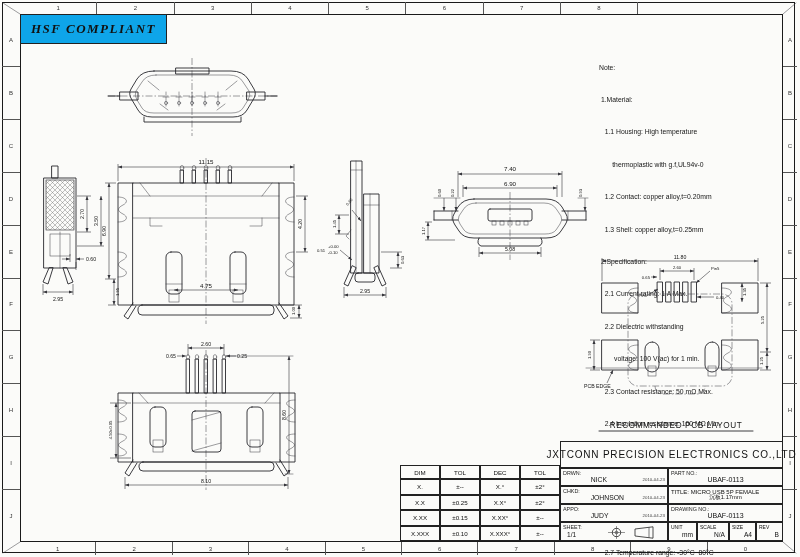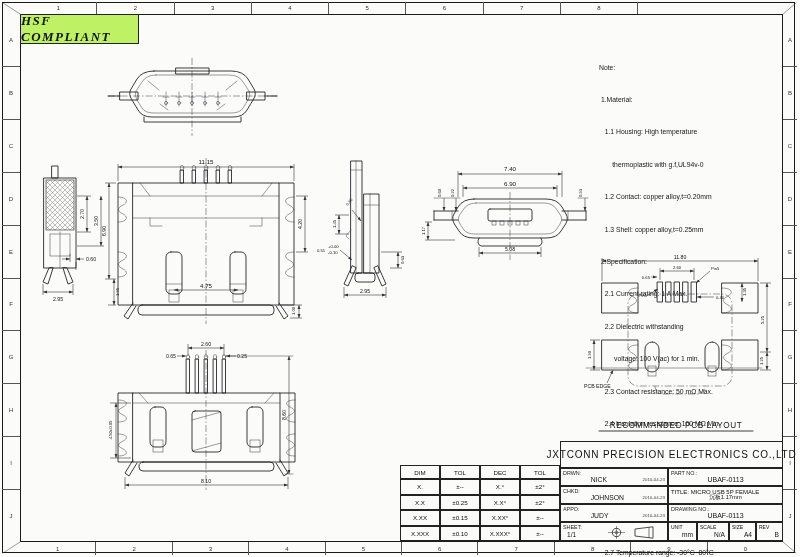--- a/index.html
+++ b/index.html
@@ -16,22 +16,22 @@
   .band-bottom{left:20px;top:542px;width:763px;height:13px;}
   .band-bottom .cell{border-right:1px solid #555;}
   .band-bottom .cell:last-child{border-right:none;}
   .band-left{left:2px;top:14px;width:18px;height:528px;flex-direction:column;}
   .band-left .cell{border-bottom:1px solid #555;}
   .band-left .cell:last-child{border-bottom:none;}
   .band-right{left:783px;top:14px;width:14px;height:528px;flex-direction:column;}
   .band-right .cell{border-bottom:1px solid #555;}
   .band-right .cell:last-child{border-bottom:none;}
   
-  .stamp{left:20px;top:14px;width:119px;height:30px;border:1.3px solid #222;display:flex;align-items:center;justify-content:center;
-         font-family:"Liberation Serif",serif;font-style:italic;font-weight:bold;font-size:13px;letter-spacing:1.5px;background:#bef264;}
+  .stamp{left:20px;top:14px;width:147px;height:30px;border:1.3px solid #222;display:flex;align-items:center;justify-content:center;
+         font-family:"Liberation Serif",serif;font-style:italic;font-weight:bold;font-size:13px;letter-spacing:1.5px;background:#0ea5e9;}
   
   .notes{left:599px;top:41px;width:186px;font-size:6.8px;line-height:10.8px;white-space:pre;color:#161616;}
   
   .drawing{left:0;top:0;width:800px;height:557px;}
   svg text{font-family:"Liberation Sans",sans-serif;fill:#161616;}
   svg .ln{stroke:#26262b;stroke-width:0.9;fill:none;stroke-linecap:round;stroke-linejoin:round;}
   svg .thin{stroke:#3a3a40;stroke-width:0.5;fill:none;stroke-linecap:round;}
   svg .dim{stroke:#35353b;stroke-width:0.6;fill:none;}
   svg .cl{stroke:#4a4a50;stroke-width:0.55;fill:none;stroke-dasharray:7 2 1.5 2;}
   svg text.d{font-size:6.2px;}

